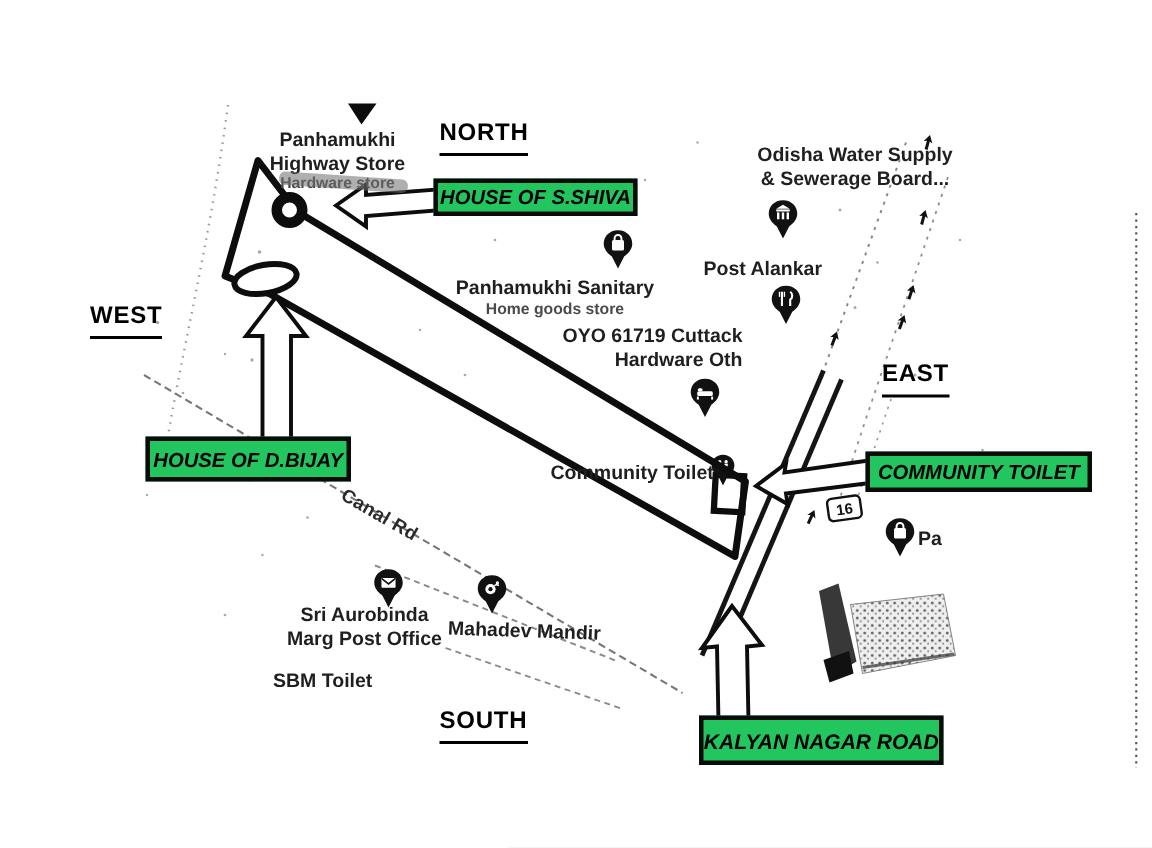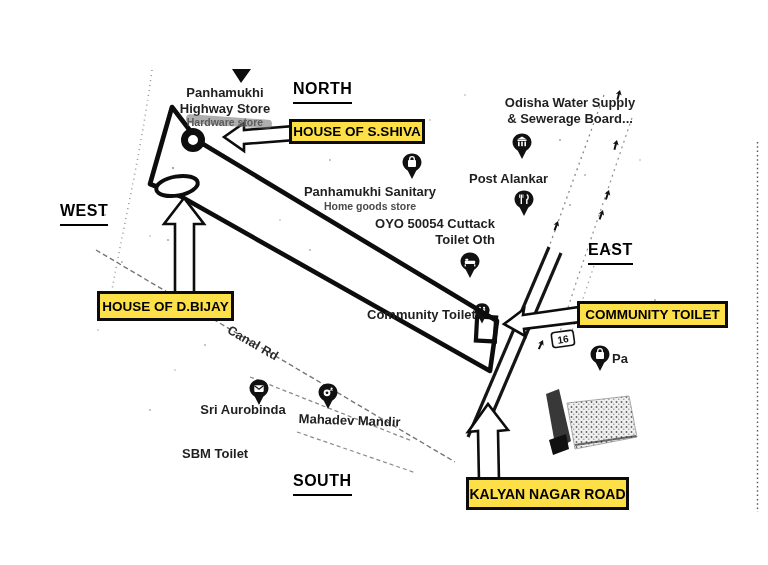--- a/index.html
+++ b/index.html
@@ -5,23 +5,23 @@
   html,body{margin:0;padding:0;background:#e9e9e9;}
   .stage{position:relative;width:768px;height:565px;background:#fff;overflow:hidden;
          font-family:"Liberation Sans",sans-serif;}
   svg.overlay{position:absolute;left:0;top:0;}
   .lbl{position:absolute;color:#1f1f1f;font-weight:700;font-size:13px;line-height:15.5px;white-space:nowrap;}
   .lbl.center{text-align:center;}
   .lbl.right{text-align:right;}
   .sub{font-size:10.5px;color:#4a4a4a;font-weight:600;line-height:13px;}
   .compass{position:absolute;font-weight:bold;font-size:16px;color:#000;letter-spacing:.5px;
            border-bottom:2.5px solid #000;padding-bottom:4px;line-height:18px;}
-  .callout{position:absolute;border:3px solid #0b0b0b;background:#fde047;color:#000;font-weight:bold;
+  .callout{position:absolute;border:3px solid #0b0b0b;background:#22c55e;color:#000;font-weight:bold;
            font-size:13.5px;display:flex;align-items:center;justify-content:center;
-           white-space:nowrap;padding:0 5px;box-sizing:border-box;}
+           white-space:nowrap;padding:0 5px;box-sizing:border-box;font-style:italic;}
   .smudge-streak{position:absolute;left:186px;top:117px;width:86px;height:9px;
            background:rgba(110,110,110,.55);transform:rotate(4deg);border-radius:4px;}
   .clip-bottom{height:12px;overflow:hidden;}
   .rot{transform-origin:left top;}
 </style>
 </head>
 <body>
 
 <div class="stage">
 
@@ -198,32 +198,33 @@
   </div>
 
   <div class="lbl" style="left:469px;top:171px;">Post Alankar</div>
 
   <div class="lbl center" style="left:303px;top:184px;width:134px;">
     <div>Panhamukhi Sanitary</div>
     <div class="sub">Home goods store</div>
   </div>
 
   <div class="lbl right" style="left:373px;top:216px;width:122px;">
-    <div>OYO 50054 Cuttack</div>
-    <div>Toilet Oth</div>
+    <div>OYO 61719 Cuttack</div>
+    <div>Hardware Oth</div>
   </div>
 
   <div class="lbl" style="left:367px;top:307px;">Community Toilet</div>
 
   <div class="lbl rot" style="left:232px;top:323px;transform:rotate(30deg);font-size:12.5px;color:#2a2a2a;letter-spacing:.3px;">Canal Rd</div>
 
   <div class="lbl" style="left:612px;top:351px;">Pa</div>
 
   <div class="lbl center" style="left:168px;top:402px;width:150px;">
     <div>Sri Aurobinda</div>
+    <div>Marg Post Office</div>
   </div>
 
   <div class="lbl rot" style="left:299px;top:411px;transform:rotate(2deg);">Mahadev Mandir</div>
 
   <div class="lbl clip-bottom" style="left:182px;top:446px;">SBM Toilet</div>
 
   <div class="callout" style="left:289px;top:119px;width:136px;height:25px;">HOUSE OF S.SHIVA</div>
   <div class="callout" style="left:97px;top:291px;width:137px;height:30px;">HOUSE OF D.BIJAY</div>
   <div class="callout" style="left:577px;top:301px;width:151px;height:27px;">COMMUNITY TOILET</div>
   <div class="callout" style="left:466px;top:477px;width:163px;height:33px;font-size:14px;">KALYAN NAGAR ROAD</div>

